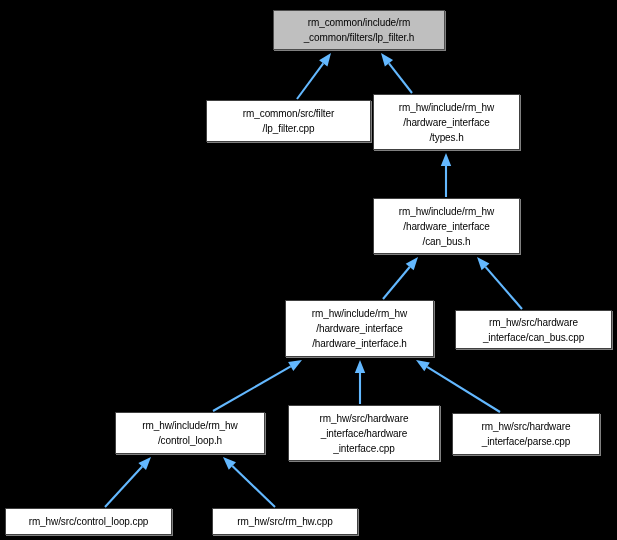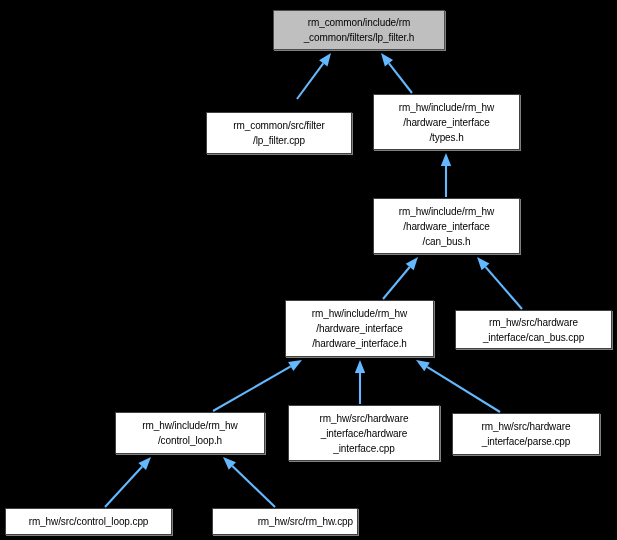--- a/index.html
+++ b/index.html
@@ -92,21 +92,21 @@
       <g>
         <line x1="275" y1="507" x2="232.37082984372412" y2="466.0104133112732" stroke="#63b8ff" stroke-width="2.1"></line>
         <polygon points="223,457 235.9749951682334,462.2620813737836 228.76666451921486,469.75874524876286" fill="#63b8ff"></polygon>
       </g>
     </svg>
   <div id="nodes-layer">
       <div class="node root" style="left: 273px; top: 10px; width: 172px; height: 40px;">
         <span class="label">rm_common/include/rm
 _common/filters/lp_filter.h</span>
       </div>
-      <div class="node" style="left: 206px; top: 112px; width: 146px; height: 42px;">
+      <div class="node" style="left: 206px; top: 100px; width: 165px; height: 42px;">
         <span class="label">rm_common/src/filter
 /lp_filter.cpp</span>
       </div>
       <div class="node" style="left: 373px; top: 94px; width: 147px; height: 56px;">
         <span class="label">rm_hw/include/rm_hw
 /hardware_interface
 /types.h</span>
       </div>
       <div class="node" style="left: 373px; top: 198px; width: 147px; height: 56px;">
         <span class="label">rm_hw/include/rm_hw
@@ -131,17 +131,17 @@
 _interface/hardware
 _interface.cpp</span>
       </div>
       <div class="node" style="left: 452px; top: 413px; width: 148px; height: 42px;">
         <span class="label">rm_hw/src/hardware
 _interface/parse.cpp</span>
       </div>
       <div class="node" style="left: 5px; top: 508px; width: 167px; height: 27px;">
         <span class="label">rm_hw/src/control_loop.cpp</span>
       </div>
-      <div class="node" style="left: 212px; top: 508px; width: 146px; height: 27px; justify-content: flex-end;">
+      <div class="node" style="left: 212px; top: 508px; width: 146px; height: 27px;">
         <span class="label">rm_hw/src/rm_hw.cpp</span>
       </div>
     </div>
 </div>
 
 </body></html>

